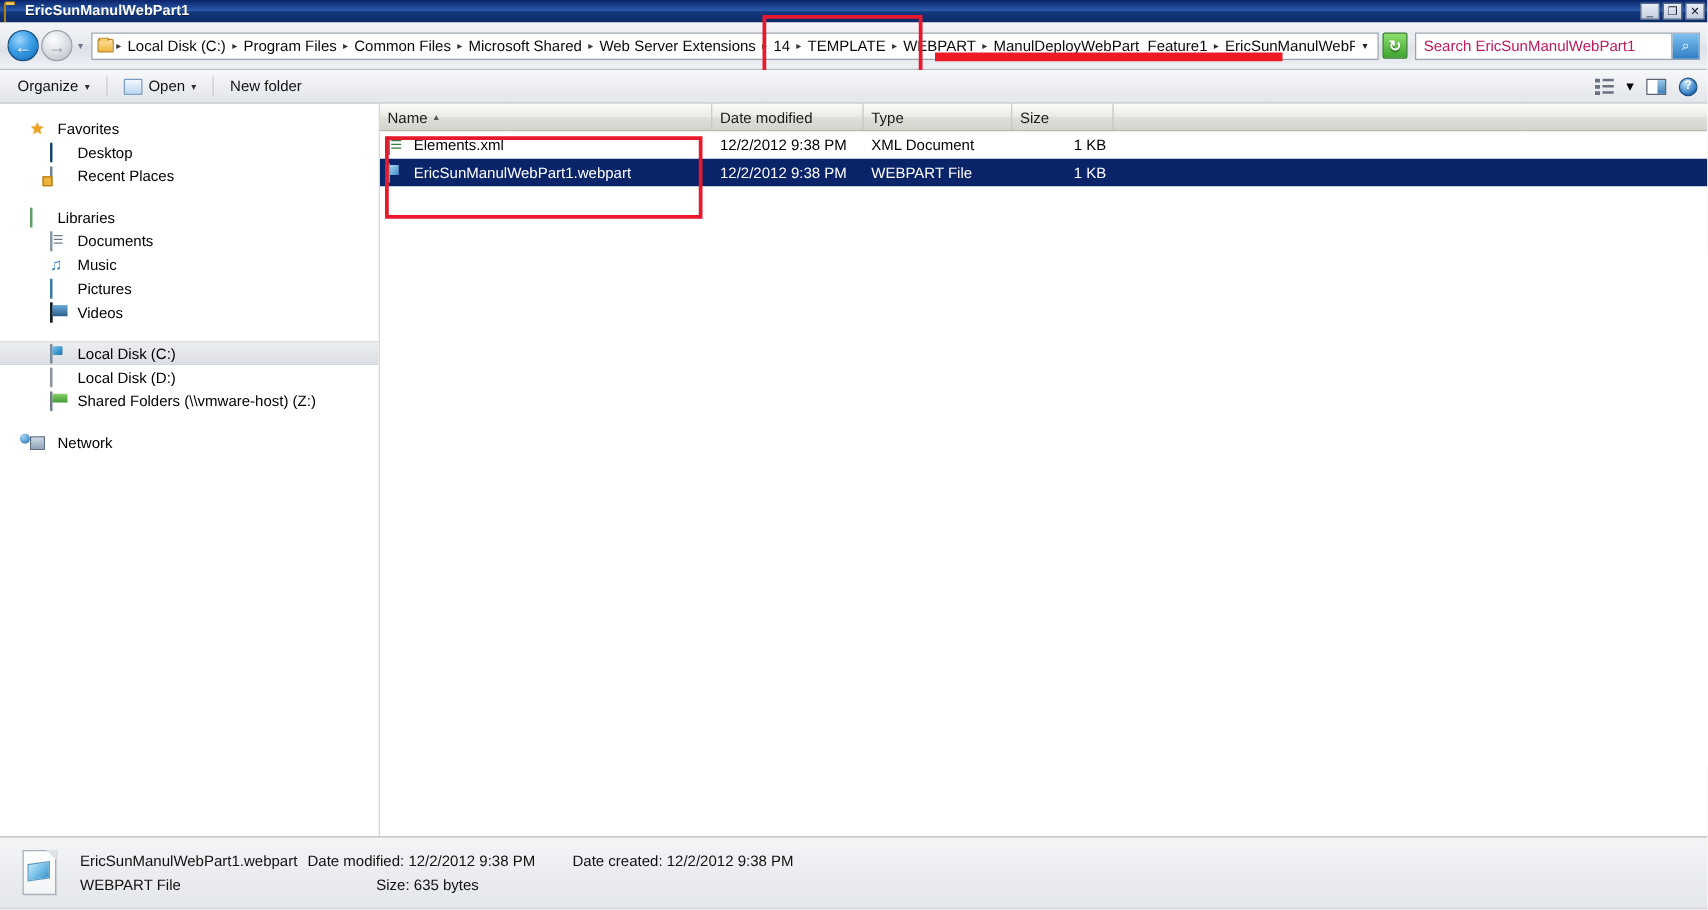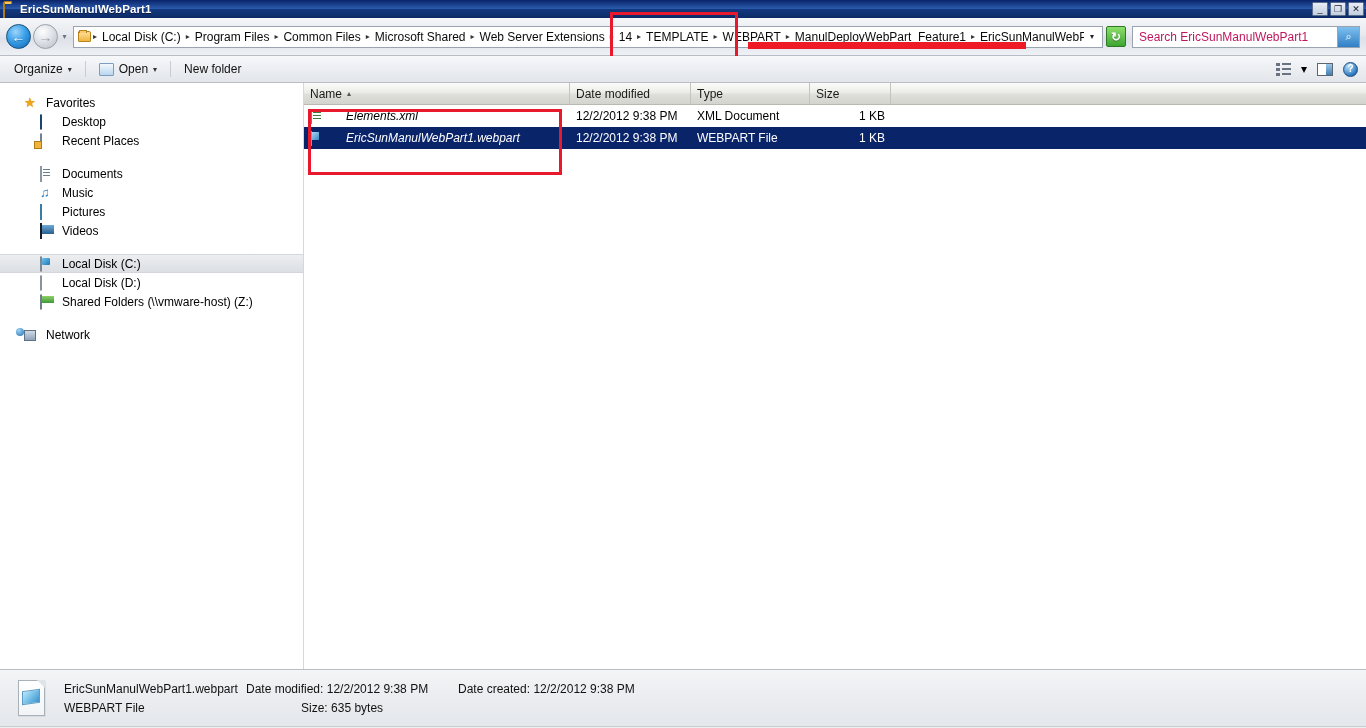--- a/index.html
+++ b/index.html
@@ -211,21 +211,21 @@
   .col-name{ width:266px; flex:0 0 266px; }
   .col-date{ width:121px; flex:0 0 121px; }
   .col-type{ width:119px; flex:0 0 119px; }
   .col-size{ width:81px; flex:0 0 81px; justify-content:flex-start; }
   .col-fill{ flex:1 1 auto; background:linear-gradient(to bottom,#fbfbf9 0%,#ebebe6 48%,#e0e0db 52%,#d4d4ce 100%); border-right:none; }
 
   .rows{ }
   .frow{ display:flex; height:22px; align-items:center; font-size:12px; color:#000; }
   .frow.selected{ background:#0a246a; color:#fff; }
   .fc{ padding:0 6px; display:flex; align-items:center; overflow:hidden; white-space:nowrap; }
-  .fc-name{ width:266px; flex:0 0 266px; gap:22px;font-style:italic; }
+  .fc-name{ width:266px; flex:0 0 266px; gap:7px; }
   .fc-date{ width:121px; flex:0 0 121px; }
   .fc-type{ width:119px; flex:0 0 119px; }
   .fc-size{ width:81px; flex:0 0 81px; justify-content:flex-end; }
   .fico{ width:14px;height:15px;flex:0 0 14px; position:relative; }
   .ic-xml{ width:13px;height:14px;background:#fdfdfb;border:1px solid #7d7d74;position:relative; }
   .ic-xml:after{ content:""; position:absolute;left:2px;top:3px;width:8px;height:1px;background:#3a7a3a;box-shadow:0 3px 0 #3a7a3a,0 6px 0 #3a7a3a; }
   .ic-xml:before{ content:""; position:absolute;left:0;top:0;right:0;height:3px;background:linear-gradient(to bottom,#dfe7ef,#c2ced9); }
   .ic-wp{ width:13px;height:14px;background:#fff;border:1px solid #8a97a6;position:relative; }
   .ic-wp:after{ content:""; position:absolute;left:1px;top:1px;width:7px;height:8px;background:linear-gradient(135deg,#a9d8f3,#3c87c4); }
 
@@ -370,20 +370,24 @@
         <span class="ni-ico"><span class="ic-desktop"></span></span>
         <span>Desktop</span>
       </div>
       <div class="navitem child">
         <span class="ni-ico"><span class="ic-recent"></span></span>
         <span>Recent Places</span>
       </div>
     </div>
 
     <div class="navgroup">
+      <div class="navitem">
+        <span class="ni-ico"><span class="ic-lib"></span></span>
+        <span>Libraries</span>
+      </div>
       <div class="navitem child">
         <span class="ni-ico"><span class="ic-doc"></span></span>
         <span>Documents</span>
       </div>
       <div class="navitem child">
         <span class="ni-ico ic-music">♫</span>
         <span>Music</span>
       </div>
       <div class="navitem child">
         <span class="ni-ico"><span class="ic-pic"></span></span>

